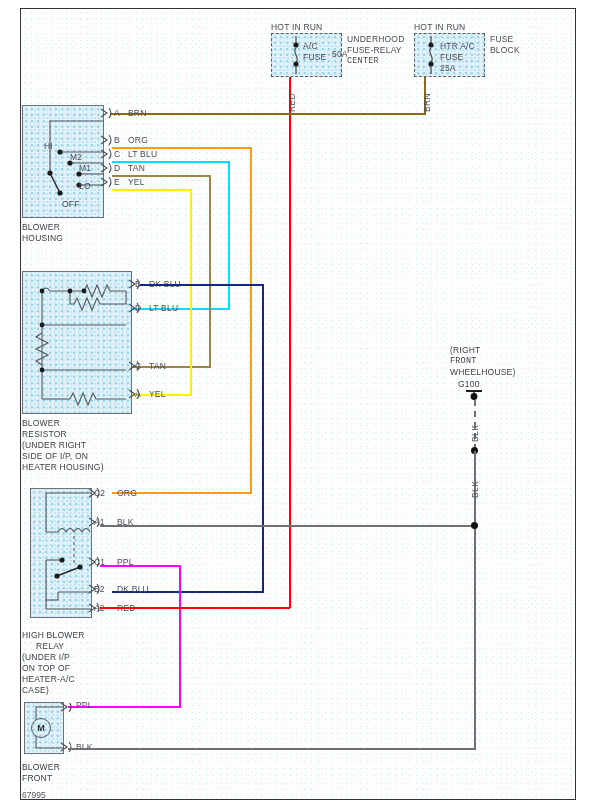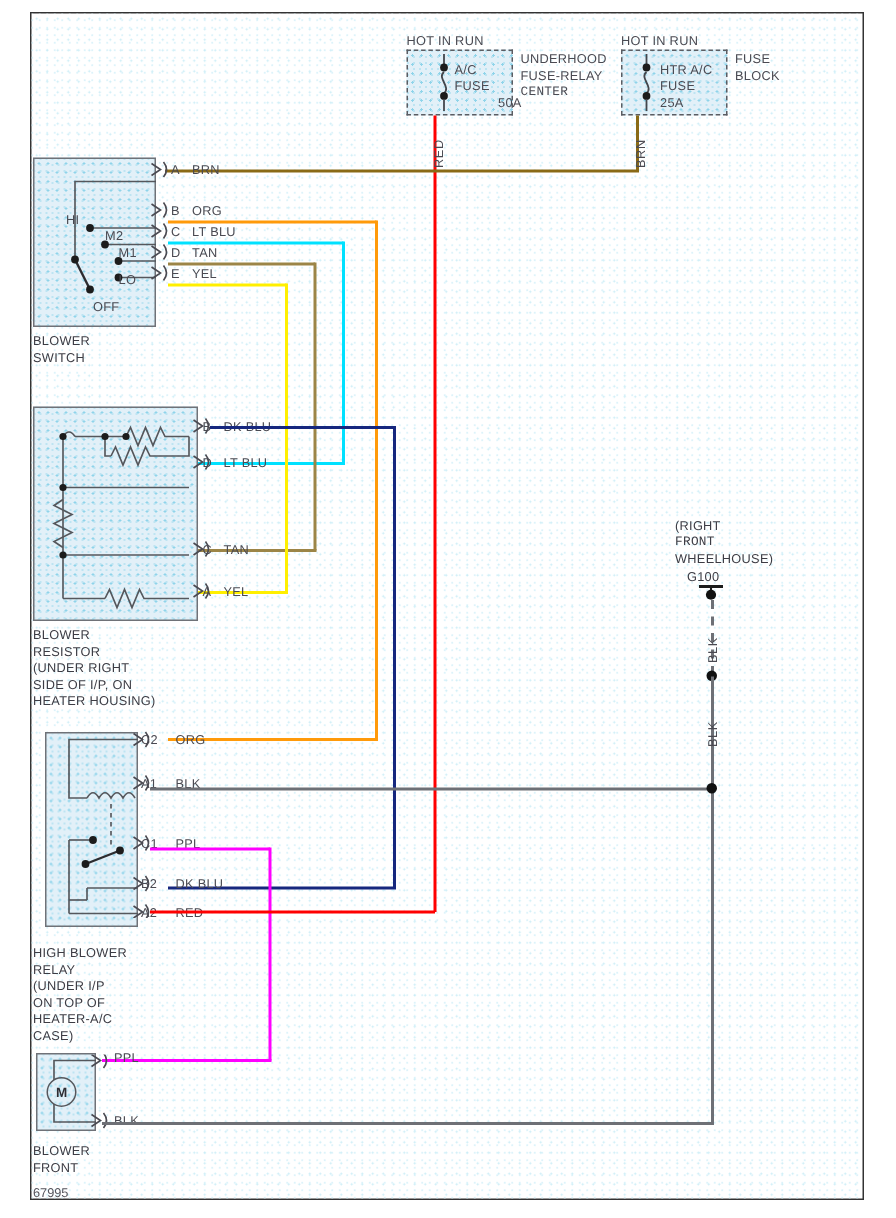--- a/index.html
+++ b/index.html
@@ -72,21 +72,21 @@
 
   <svg style="position:absolute;left:290px;top:36px;" width="12" height="38">
     <line x1="6" y1="0" x2="6" y2="7" stroke="#44464c" stroke-width="1.2"></line>
     <circle cx="6" cy="9" r="2.6" fill="#1c1c1c"></circle>
     <path d="M6 12 C 1 16, 11 22, 6 26" stroke="#44464c" stroke-width="1.2" fill="none"></path>
     <circle cx="6" cy="28" r="2.6" fill="#1c1c1c"></circle>
     <line x1="6" y1="30" x2="6" y2="38" stroke="#44464c" stroke-width="1.2"></line>
   </svg>
   <div class="lbl" style="left:303px;top:41px;">A/C</div>
   <div class="lbl" style="left:303px;top:52px;">FUSE</div>
-  <div class="lbl" style="left:303px;top:63px;padding-left:29px;">50A</div>
+  <div class="lbl" style="left:303px;top:49px;padding-left:29px;">50A</div>
   <div class="lbl" style="left:347px;top:34px;">UNDERHOOD</div>
   <div class="lbl" style="left:347px;top:45px;">FUSE-RELAY</div>
   <div class="lbl" style="left:347px;top:56px;font-family:Liberation Mono, monospace;">CENTER</div>
 
   <div class="w wv" style="left:289px;top:77px;height:531px;border-left-color:#ff0000;"></div>
   <div class="vert" style="left:287px;top:112px;">RED</div>
 
   <div class="lbl" style="left:414px;top:22px;">HOT IN RUN</div>
   <div class="dbox" style="left:414px;top:33px;width:71px;height:44px;"></div>
   <svg style="position:absolute;left:425px;top:36px;" width="12" height="38">
@@ -126,21 +126,21 @@
     <circle cx="48" cy="58" r="2.6" fill="#1c1c1c"></circle>
     <circle cx="57" cy="69" r="2.6" fill="#1c1c1c"></circle>
     <circle cx="57" cy="80" r="2.6" fill="#1c1c1c"></circle>
   </svg>
   <div class="lbl" style="left:44px;top:141px;">HI</div>
   <div class="lbl" style="left:70px;top:152px;">M2</div>
   <div class="lbl" style="left:79px;top:163px;">M1</div>
   <div class="lbl" style="left:79px;top:181px;">LO</div>
   <div class="lbl" style="left:62px;top:199px;">OFF</div>
   <div class="lbl b" style="left:22px;top:222px;">BLOWER</div>
-  <div class="lbl b" style="left:22px;top:233px;">SWITCH</div>
+  <div class="lbl b" style="left:22px;top:233px;">HOUSING</div>
 
   <svg class="term" style="left:100px;top:106px;" width="14" height="112">
     <g stroke="#4a4a52" stroke-width="1.1" fill="none">
       <path d="M1 3 L7 7 L1 11"></path>
         <path d="M9 2 q4 5 0 10"></path>
       <path d="M1 30 L7 34 L1 38"></path>
         <path d="M9 29 q4 5 0 10"></path>
       <path d="M1 44 L7 48 L1 52"></path>
         <path d="M9 43 q4 5 0 10"></path>
       <path d="M1 58 L7 62 L1 66"></path>
@@ -278,21 +278,21 @@
   <div class="lbl" style="left:94px;top:517px;">A1</div>
   <div class="lbl" style="left:117px;top:517px;">BLK</div>
   <div class="lbl" style="left:94px;top:557px;text-align:center;">C1</div>
   <div class="lbl" style="left:117px;top:557px;">PPL</div>
   <div class="lbl" style="left:94px;top:584px;">B2</div>
   <div class="lbl" style="left:117px;top:584px;">DK BLU</div>
   <div class="lbl" style="left:94px;top:603px;">A2</div>
   <div class="lbl" style="left:117px;top:603px;">RED</div>
 
   <div class="lbl b" style="left:22px;top:630px;">HIGH BLOWER</div>
-  <div class="lbl b" style="left:22px;top:641px;">RELAY</div>
+  <div class="lbl b" style="left:36px;top:641px;">RELAY</div>
   <div class="lbl b" style="left:22px;top:652px;">(UNDER I/P</div>
   <div class="lbl b" style="left:22px;top:663px;">ON TOP OF</div>
   <div class="lbl b" style="left:22px;top:674px;">HEATER-A/C</div>
   <div class="lbl b" style="left:22px;top:685px;">CASE)</div>
 
   <div class="w wh" style="left:100px;top:525px;width:375px;border-top-color:#6e7076;"></div>
 
   <div class="w wh" style="left:100px;top:565px;width:80px;border-top-color:#ff00ff;"></div>
   <div class="w wv" style="left:179px;top:565px;height:142px;border-left-color:#ff00ff;"></div>
   <div class="w wh" style="left:68px;top:706px;width:113px;border-top-color:#ff00ff;"></div>

